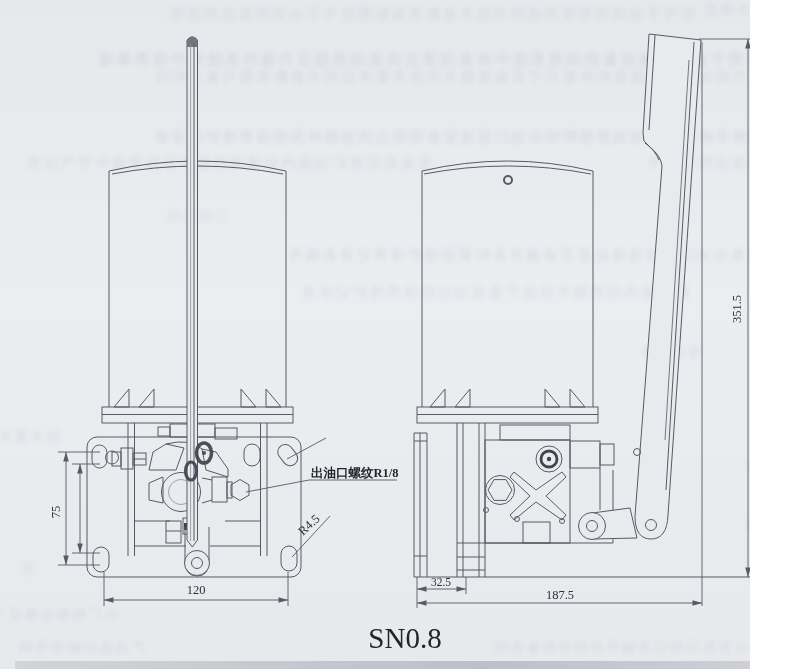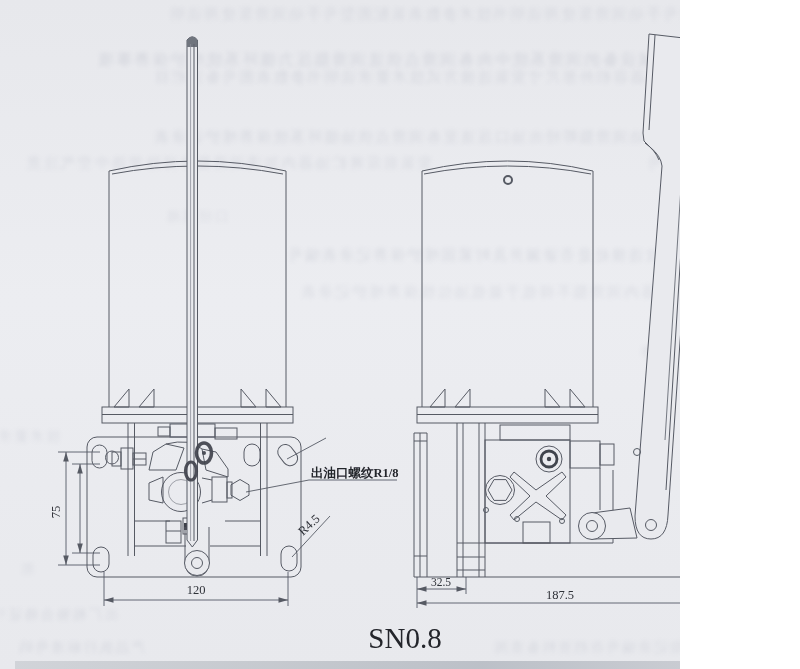--- a/index.html
+++ b/index.html
@@ -1,16 +1,16 @@
 <!DOCTYPE html>
 <html><head>
 <meta charset="utf-8">
 <style>
   html,body{margin:0;padding:0;}
-  .page{position:relative;width:680px;height:669px;background:linear-gradient(180deg,#e7e8ec 0%,#ecedf1 45%,#e8e9ed 100%);overflow:hidden;font-family:"Liberation Serif",serif;}
+  .page{position:relative;width:750px;height:669px;background:linear-gradient(180deg,#e7e8ec 0%,#ecedf1 45%,#e8e9ed 100%);overflow:hidden;font-family:"Liberation Serif",serif;}
   .bleed{position:absolute;color:#7d8398;filter:blur(2.2px);white-space:nowrap;overflow:hidden;transform:scaleX(-1);letter-spacing:2px;font-family:"Liberation Serif",serif;}
   svg{position:absolute;left:0;top:0;}
 </style>
 </head>
 <body>
 
 <div class="page">
   <div>
     <div class="bleed" style="left:95px;top:5px;width:600px;font-size:15px;opacity:.15">型号手动润滑泵使用说明书技术参数表装配图型号手动润滑泵使用说明</div>
     <div class="bleed" style="left:2px;top:50px;width:796px;font-size:16px;opacity:.19">本泵适用于各类机械设备的润滑系统中向各润滑点供送润滑脂压力循环系统维护保养事项</div>

